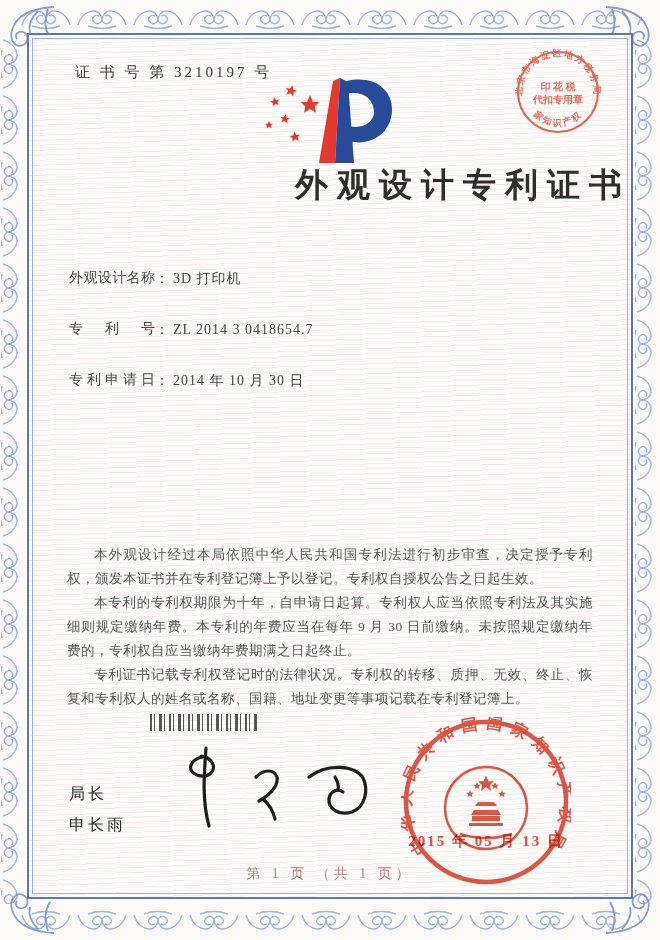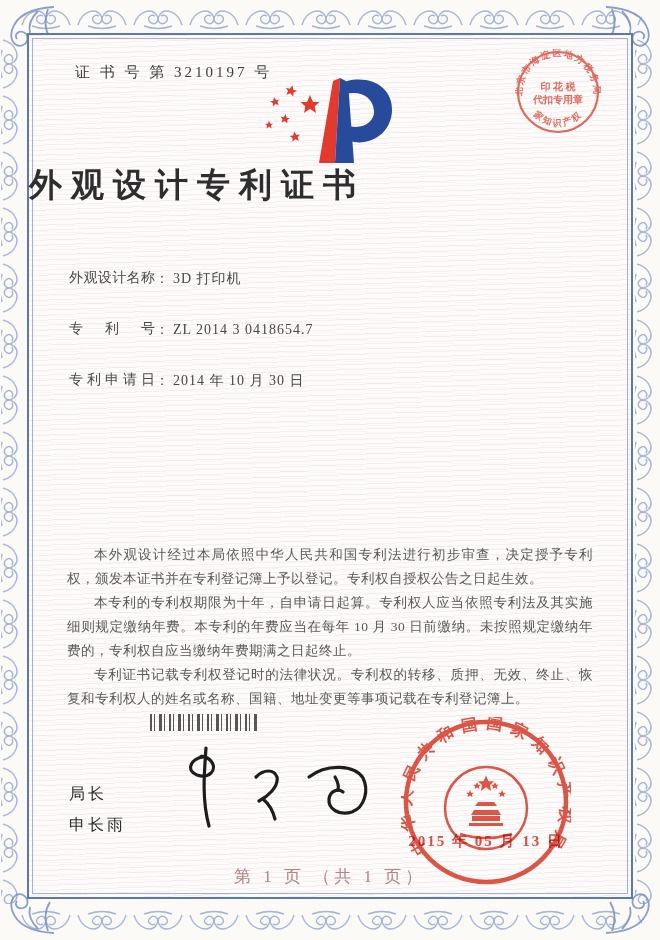--- a/index.html
+++ b/index.html
@@ -27,21 +27,21 @@
   .frame::before{
     content:"";position:absolute;inset:3px;border:1px solid #9db1d8;pointer-events:none;
   }
 
   .cert-no{
     position:absolute;left:38px;top:28px;
     font-size:15px;color:#3c3c3c;letter-spacing:3px;margin-left:8px;
   }
   .logo{position:absolute;left:50%;top:40px;transform:translateX(-50%);}
   .title{
-    position:absolute;left:0;right:0;top:128px;text-align:left;
+    position:absolute;left:0;right:0;top:128px;text-align:right;
     font-size:33px;font-weight:bold;color:#2e2e2e;letter-spacing:9px;
   }
   .fields{position:absolute;left:40px;top:230px;right:60px;}
   .field-row{height:25px;line-height:25px;margin-bottom:26px;white-space:nowrap;}
   .field-label{
     display:inline-block;width:86px;vertical-align:top;
     font-size:14px;color:#4a4a4a;text-align:justify;text-align-last:justify;
   }
   .field-colon{font-size:14px;color:#4a4a4a;}
   .field-value{font-size:14px;color:#474747;letter-spacing:1px;padding-left:4px;}
@@ -73,21 +73,21 @@
   .seal{position:absolute;mix-blend-mode:multiply;}
   .seal-tax{left:486px;top:14px;width:86px;height:86px;}
   .seal-office{left:372px;top:682px;width:170px;height:170px;}
   .seal-date{
     position:absolute;left:352px;top:797px;width:210px;text-align:center;
     font-size:15px;font-weight:bold;color:#d8413a;letter-spacing:2px;
     mix-blend-mode:multiply;opacity:.92;
   }
   .footer{
     position:absolute;left:0;right:0;top:830px;text-align:center;
-    font-size:17px;color:#b97f7f;letter-spacing:4px;
+    font-size:14px;color:#b97f7f;letter-spacing:4px;
   }
 </style>
 </head>
 <body>
 
 <svg width="0" height="0" style="position:absolute">
   <defs>
     <path id="st" d="M0,-10 L2.94,-3.09 9.51,-3.09 4.76,1.18 5.88,8.09 0,3.82 -5.88,8.09 -4.76,1.18 -9.51,-3.09 -2.94,-3.09 Z"></path>
     <pattern id="pat-scroll" width="56" height="28" patternUnits="userSpaceOnUse">
       <g fill="none" stroke="#96a9d4" stroke-width="1.5">
@@ -182,21 +182,21 @@
     <div class="field-row">
       <span class="field-label">专利号</span><span class="field-colon">：</span><span class="field-value">ZL 2014 3 0418654.7</span>
     </div>
     <div class="field-row">
       <span class="field-label">专利申请日</span><span class="field-colon">：</span><span class="field-value">2014 年 10 月 30 日</span>
     </div>
   </div>
 
   <div class="body-text">
     <p>本外观设计经过本局依照中华人民共和国专利法进行初步审查，决定授予专利权，颁发本证书并在专利登记簿上予以登记。专利权自授权公告之日起生效。</p>
-    <p>本专利的专利权期限为十年，自申请日起算。专利权人应当依照专利法及其实施细则规定缴纳年费。本专利的年费应当在每年 10 月 30 日前缴纳。未按照规定缴纳年费的，专利权自应当缴纳年费期满之日起终止。</p>
+    <p>本专利的专利权期限为十年，自申请日起算。专利权人应当依照专利法及其实施细则规定缴纳年费。本专利的年费应当在每年 9 月 30 日前缴纳。未按照规定缴纳年费的，专利权自应当缴纳年费期满之日起终止。</p>
     <p>专利证书记载专利权登记时的法律状况。专利权的转移、质押、无效、终止、恢复和专利权人的姓名或名称、国籍、地址变更等事项记载在专利登记簿上。</p>
   </div>
 
   <div class="barcode"></div>
 
   <div class="issuer">
     <div>局长</div>
     <div>申长雨</div>
   </div>
 

